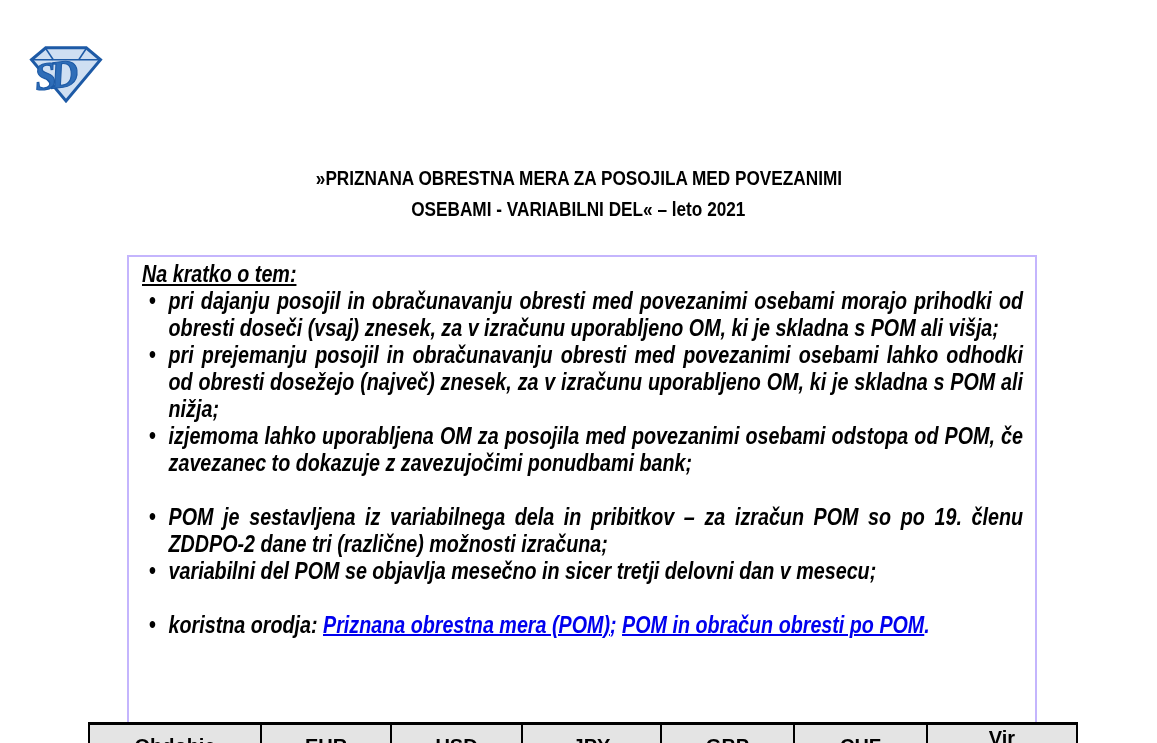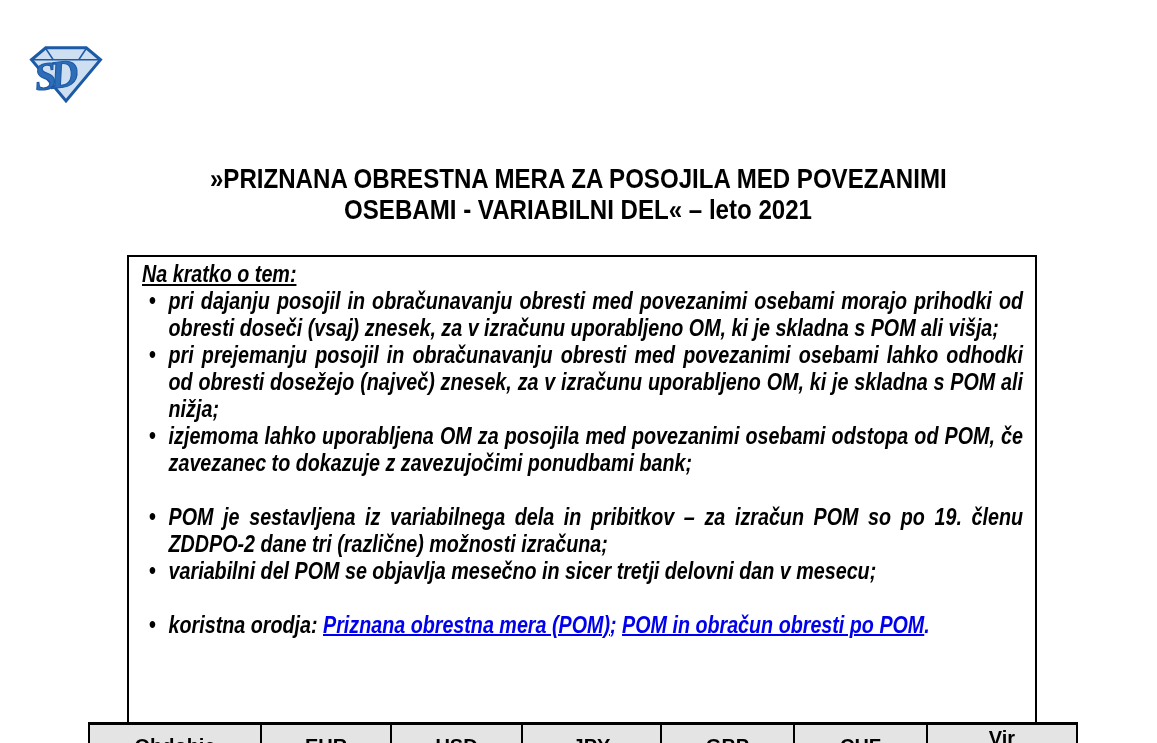--- a/index.html
+++ b/index.html
@@ -8,29 +8,29 @@
     background:#ffffff; color:#000;
     font-family:"Liberation Sans", sans-serif;
   }
 
   
   .logo { position:absolute; left:28px; top:44px; width:76px; height:60px; }
 
   
   .title {
     position:absolute; left:0; top:163px; width:1157px;
-    text-align:center; font-weight:bold; font-size:28px; line-height:31px;
+    text-align:center; font-weight:bold; font-size:20px; line-height:31px;
     white-space:nowrap;
   }
   .title .tline { display:inline-block; transform:scaleX(0.86); transform-origin:50% 0; }
 
   
   .infobox {
     position:absolute; left:127px; top:255px; width:910px; height:472px;
-    border:2px solid #000000; box-sizing:border-box; overflow:hidden;
+    border:2px solid #c4b5fd; box-sizing:border-box; overflow:hidden;
   }
   .infobox-content {
     position:absolute; left:13px; top:4px; width:1028px;
     transform:scaleX(0.857); transform-origin:0 0;
     font-weight:bold; font-style:italic; font-size:23px; line-height:27px;
   }
   .summary-heading { text-decoration:underline; margin:0 0 0 0; }
   .bullet {
     position:relative; padding-left:31px; text-align:justify; margin:0;
   }

